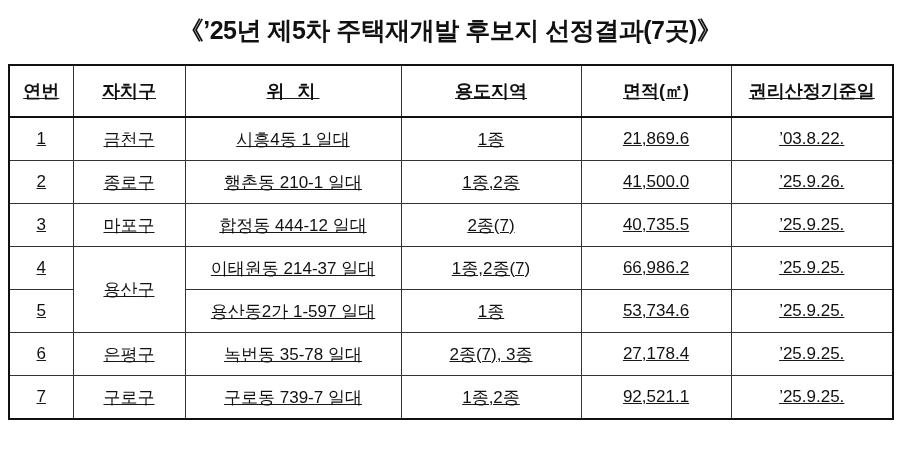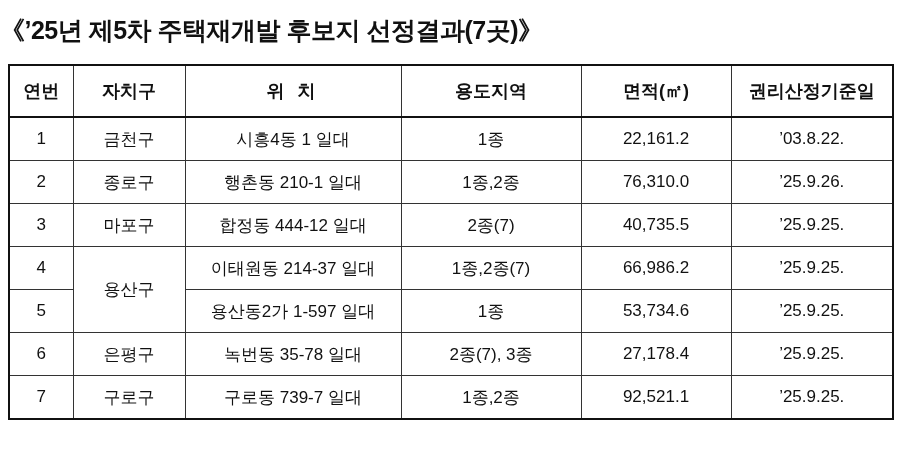--- a/index.html
+++ b/index.html
@@ -14,30 +14,32 @@
     color: #1a1a1a;
     overflow: hidden;
   }
   .page {
     width: 900px;
     height: 450px;
     box-sizing: border-box;
     position: relative;
   }
   .doc-title {
+    text-align: center;
     font-size: 25px;
     font-weight: bold;
     letter-spacing: -0.5px;
     padding-top: 14px;
     padding-bottom: 14px;
     color: #111111;
     white-space: nowrap;
   }
   .table-wrap {
     padding: 3px 8px;
+    text-decoration: underline;
   }
   table.main-table {
     border-collapse: collapse;
     width: 884px;
     margin: 0 auto;
     table-layout: fixed;
     border: 2px solid #111111;
   }
   table.main-table th,
   table.main-table td {
@@ -97,29 +99,29 @@
           <th>면적(㎡)</th>
           <th class="outer-right">권리산정기준일</th>
         </tr>
       </thead>
       <tbody>
         <tr>
           <td class="outer-left">1</td>
           <td>금천구</td>
           <td>시흥4동 1 일대</td>
           <td class="cell-sub">1종</td>
-          <td>22,161.2</td>
+          <td>21,869.6</td>
           <td class="outer-right">’03.8.22.</td>
         </tr>
         <tr>
           <td class="outer-left">2</td>
           <td>종로구</td>
           <td>행촌동 210-1 일대</td>
           <td class="cell-sub">1종,2종</td>
-          <td>76,310.0</td>
+          <td>41,500.0</td>
           <td class="outer-right">’25.9.26.</td>
         </tr>
         <tr>
           <td class="outer-left">3</td>
           <td>마포구</td>
           <td>합정동 444-12 일대</td>
           <td class="cell-sub">2종(7)</td>
           <td>40,735.5</td>
           <td class="outer-right">’25.9.25.</td>
         </tr>

